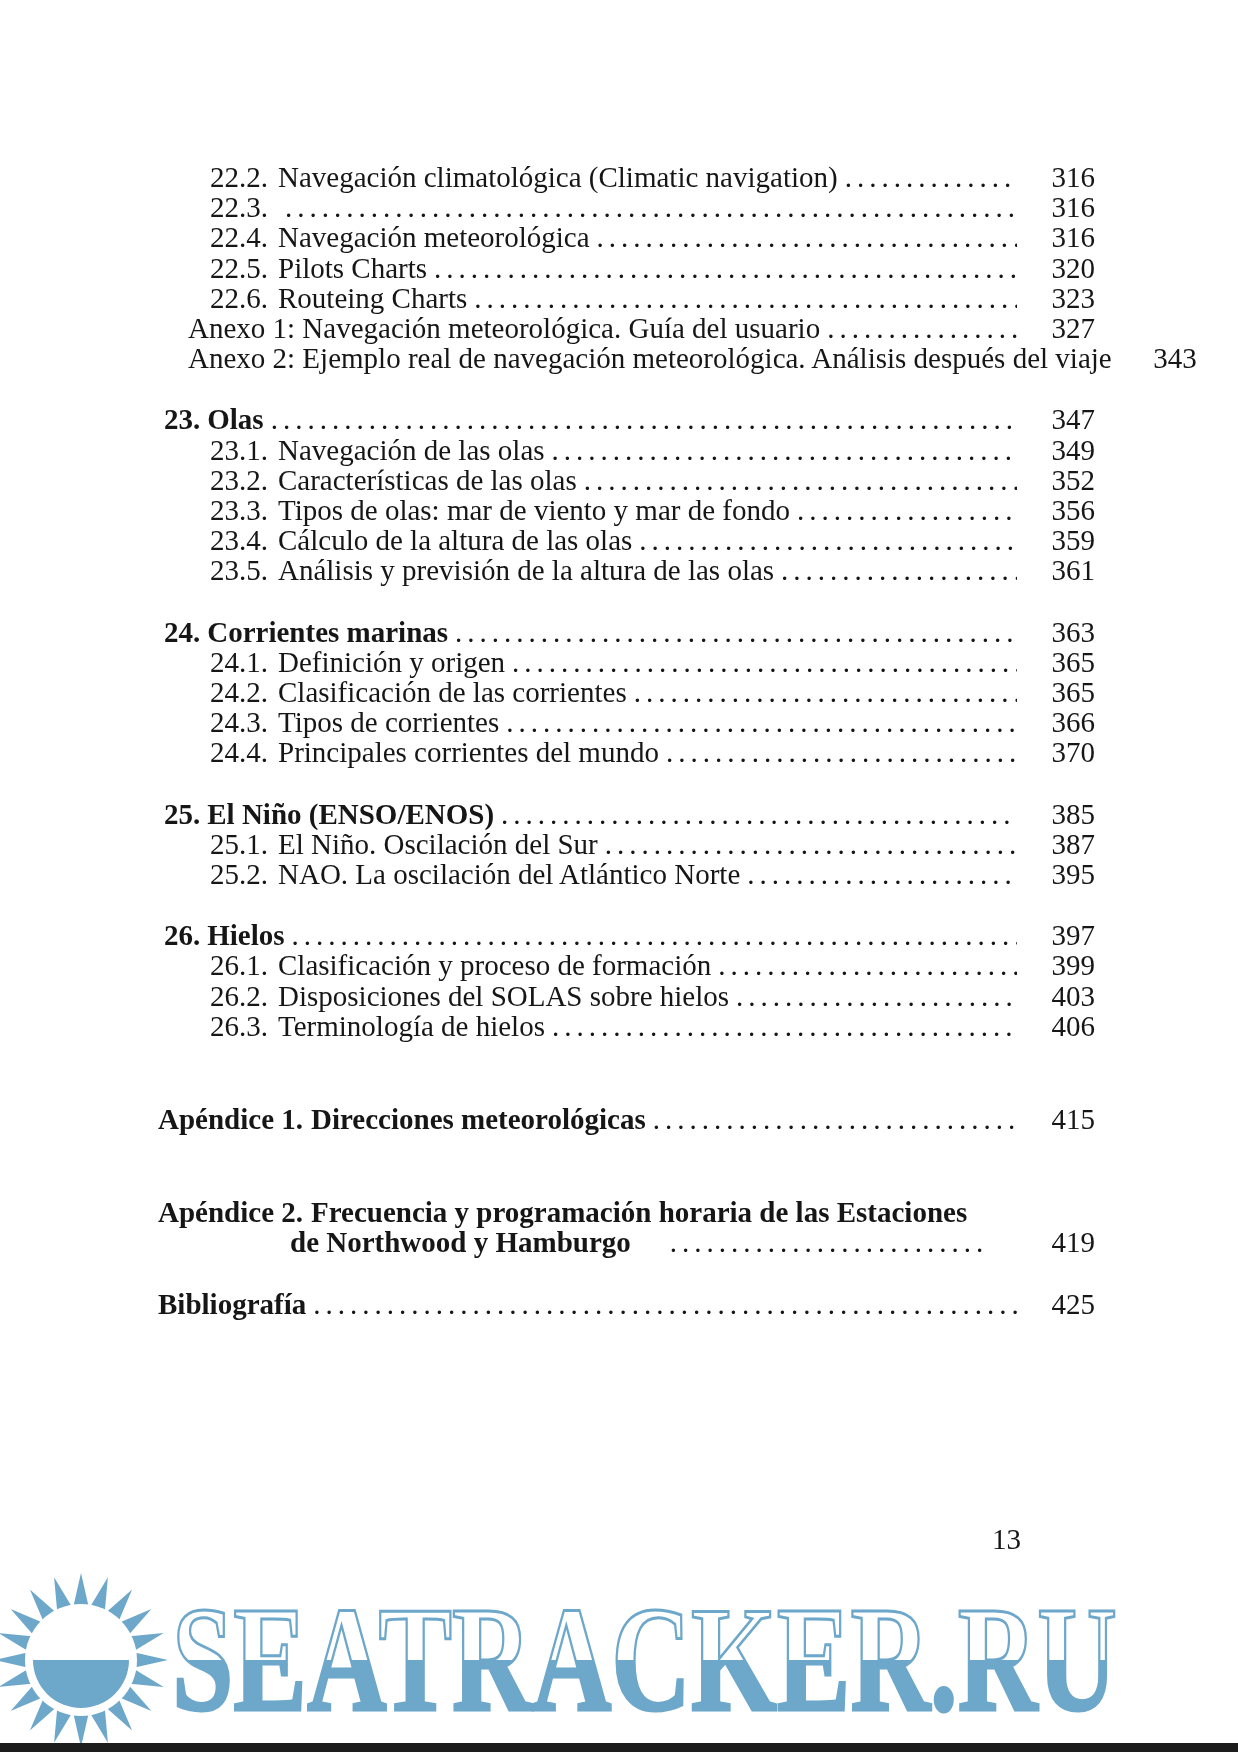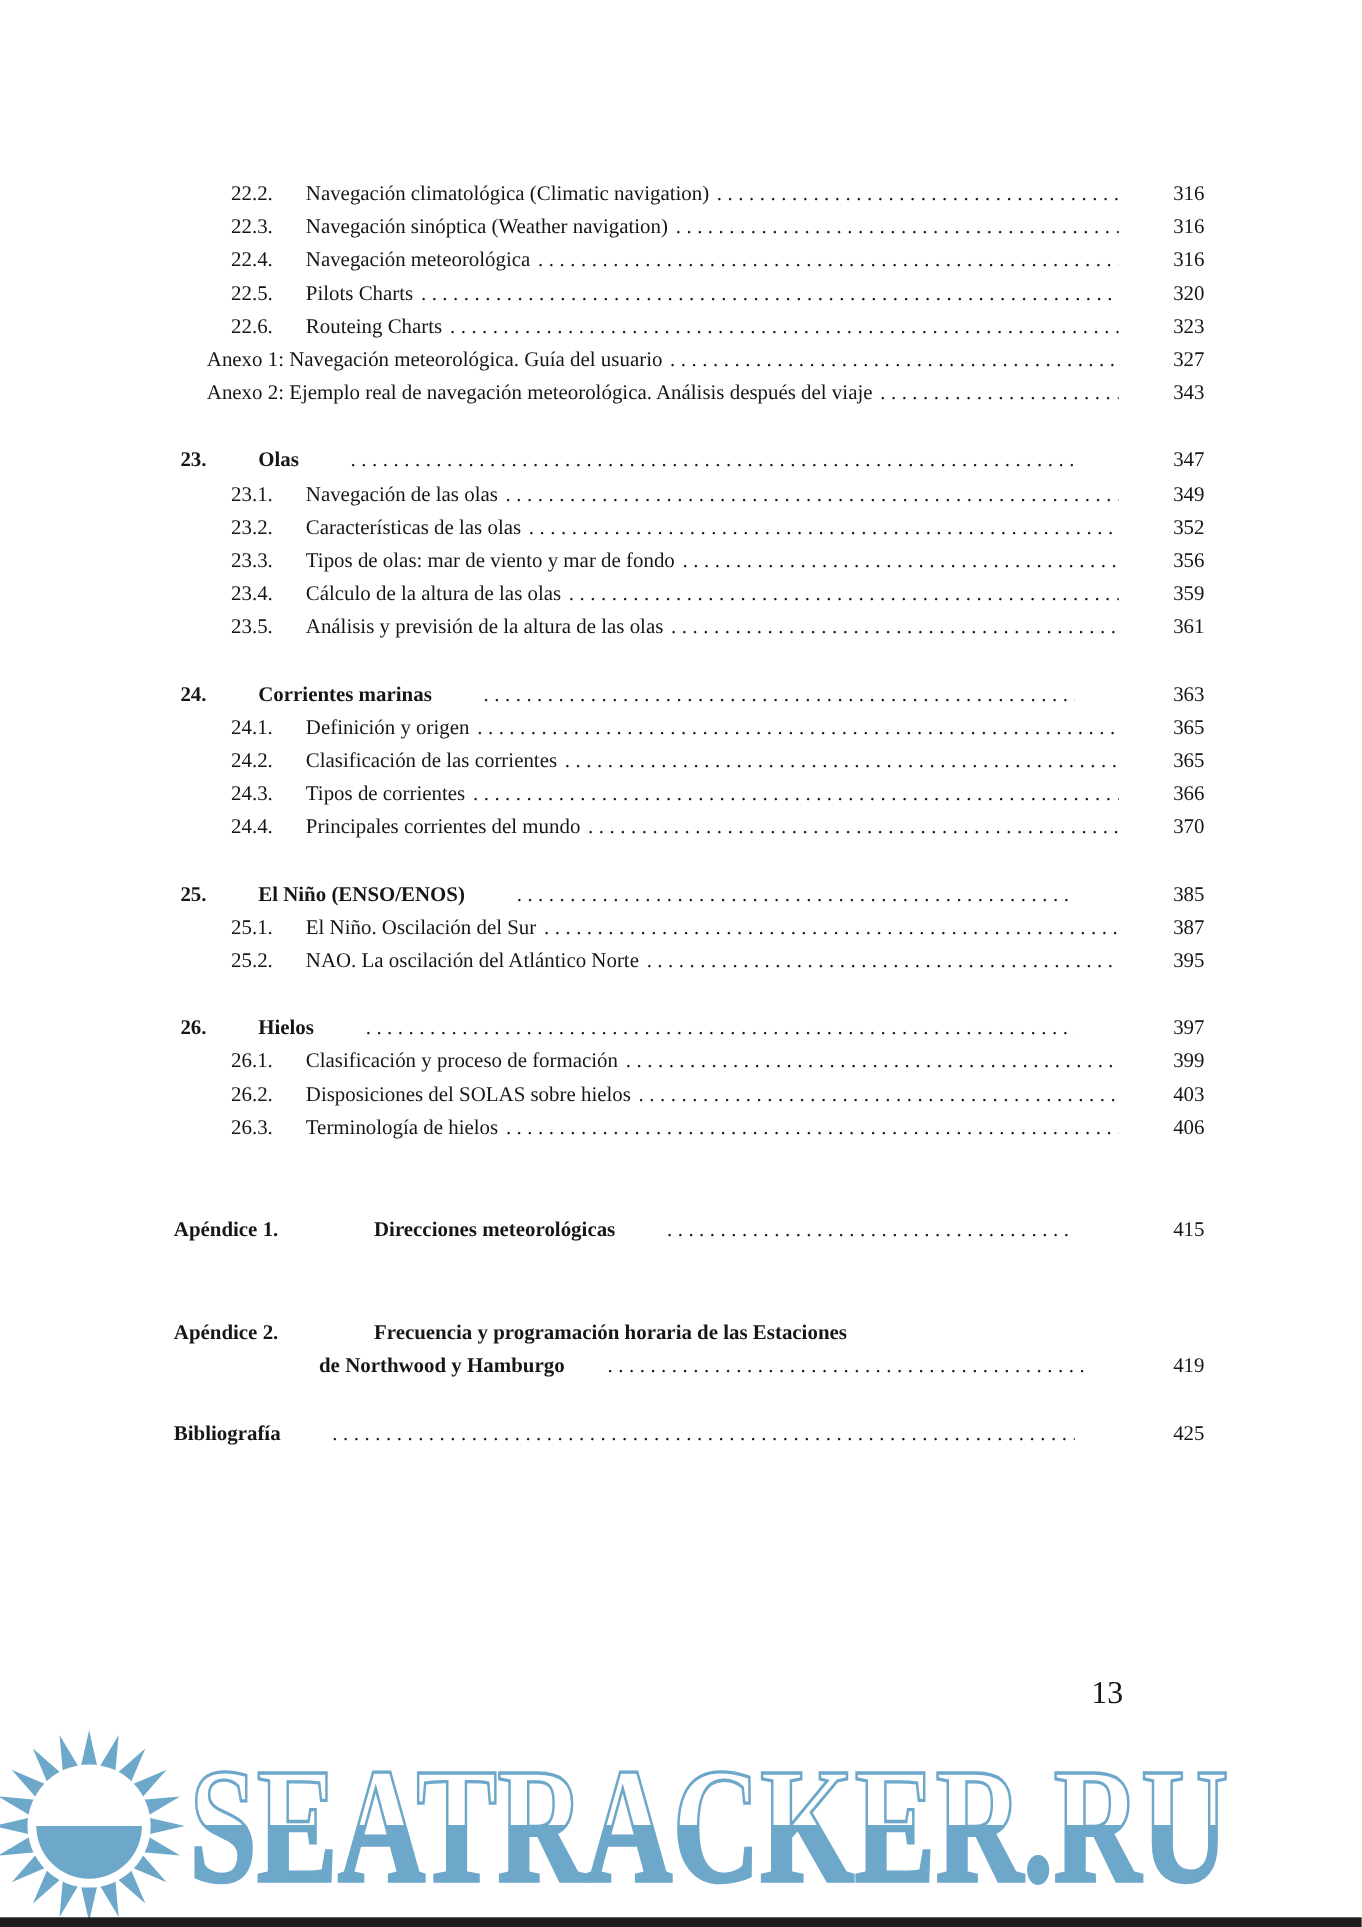--- a/index.html
+++ b/index.html
@@ -10,25 +10,25 @@
     overflow: hidden;
     font-family: "Liberation Serif", "DejaVu Serif", serif;
     color: #161616;
   }
   .page { position: absolute; inset: 0; }
 
   
   .toc {
     position: absolute;
     left: 152px; right: 143px; top: 162px;
-    font-size: 19px;
+    font-size: 29px;
     line-height: 30.2px;
   }
   .toc-row { display: flex; align-items: baseline; }
-  .toc-row.gap { margin-top: 31px; gap: 40px; }
+  .toc-row.gap { margin-top: 31px; }
   .toc-row .num { flex: 0 0 auto; white-space: nowrap; }
   .toc-row .label { flex: 0 1 auto; white-space: nowrap; }
   .toc-row .leader {
     flex: 1 1 0; min-width: 0;
     overflow: hidden; white-space: nowrap;
     letter-spacing: 5px;
     padding-left: 7px;
     margin-right: 16px;
     font-weight: normal;
   }
@@ -69,21 +69,20 @@
 
   <div class="toc">
       <div class="toc-row sub">
       <span class="num">22.2.</span>
       <span class="label">Navegación climatológica (Climatic navigation)</span>
       <span class="leader">..................................................................................................................................</span>
       <span class="pagenum">316</span>
     </div>
       <div class="toc-row sub">
       <span class="num">22.3.</span>
-      <span class="label">Navegación sinóptica (Weather navigation)</span>
       <span class="leader">..................................................................................................................................</span>
       <span class="pagenum">316</span>
     </div>
       <div class="toc-row sub">
       <span class="num">22.4.</span>
       <span class="label">Navegación meteorológica</span>
       <span class="leader">..................................................................................................................................</span>
       <span class="pagenum">316</span>
     </div>
       <div class="toc-row sub">

